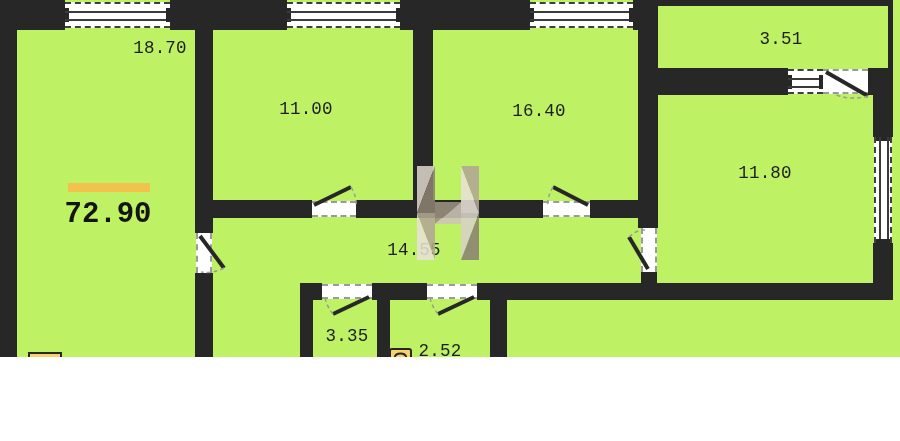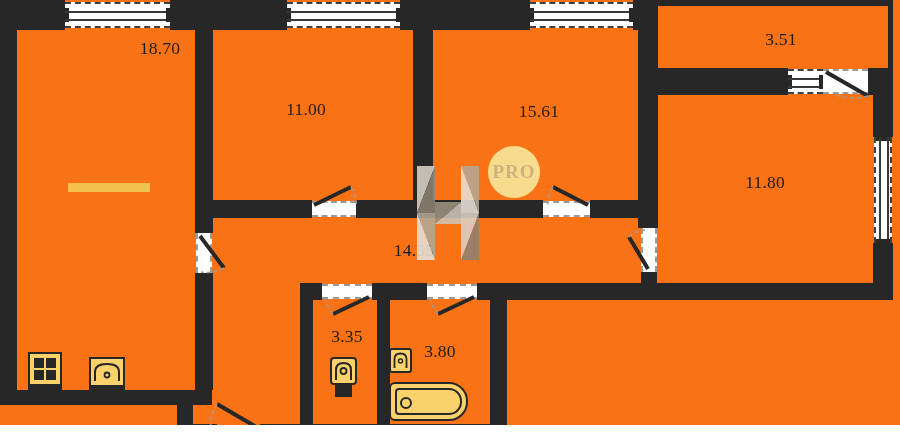--- a/index.html
+++ b/index.html
@@ -1,18 +1,18 @@
 <!DOCTYPE html>
 <html><head>
 <meta charset="utf-8">
 <style>
   html,body{margin:0;padding:0;background:#fff;}
   #plan{
-    position:relative;width:900px;height:425px;background:#f97316;
-    font-family:Liberation Serif, serif;overflow:hidden;
+    position:relative;width:900px;height:357px;background:#bef264;
+    font-family:Liberation Mono, monospace;overflow:hidden;
   }
   .wall{position:absolute;background:#272727;}
   
   .lbl{
     position:absolute;transform:translate(-50%,-50%);
     font-size:17.5px;color:#1d1d1d;white-space:nowrap;letter-spacing:.2px;
   }
   .total-lbl{
     position:absolute;transform:translate(-50%,-50%);
     font-size:29px;font-weight:bold;color:#141414;white-space:nowrap;
@@ -185,38 +185,36 @@
     </svg>
   </div>
 
   <div class="fix" style="left:389px;top:382px;width:79px;height:39px;border-radius:6px 19px 19px 6px;border-width:2.5px">
     <div class="tub-inner"></div>
     <div class="tub-drain"></div>
   </div>
 
   <div class="lbl" style="left:160px;top:48px">18.70</div>
   <div class="lbl" style="left:306px;top:109px">11.00</div>
-  <div class="lbl" style="left:539px;top:111px">15.61</div>
+  <div class="lbl" style="left:539px;top:111px">16.40</div>
   <div class="lbl" style="left:781px;top:39px">3.51</div>
-  <div class="lbl" style="left:765px;top:182px">11.80</div>
+  <div class="lbl" style="left:765px;top:173px">11.80</div>
   <div class="lbl" style="left:414px;top:250px">14.55</div>
   <div class="lbl" style="left:347px;top:336px">3.35</div>
-  <div class="lbl" style="left:440px;top:351px">3.80</div>
+  <div class="lbl" style="left:440px;top:351px">2.52</div>
 
   <div class="total-bar" style="left:68px;top:183px;width:82px;height:9px"></div>
+  <div class="total-lbl" style="left:108px;top:214px">72.90</div>
 
   <svg class="wm" style="left:417px;top:166px" width="62" height="94" viewBox="0 0 62 94">
     <polygon points="0,0 18,0 0,47" fill="#D9D2C7"></polygon>
     <polygon points="18,0 18,47 0,47" fill="#8C8272"></polygon>
     <polygon points="0,47 18,47 18,94" fill="#B3A896"></polygon>
     <polygon points="0,47 18,94 0,94" fill="#E7E1D8"></polygon>
     <polygon points="44,0 62,0 62,47" fill="#B3A896"></polygon>
     <polygon points="44,0 44,47 62,47" fill="#E7E1D8"></polygon>
     <polygon points="44,47 62,47 44,94" fill="#D9D2C7"></polygon>
     <polygon points="62,47 62,94 44,94" fill="#8C8272"></polygon>
     <polygon points="18,36 44,36 18,58" fill="#9C917F"></polygon>
     <polygon points="44,36 44,58 18,58" fill="#CEC5B7"></polygon>
   </svg>
-  <div class="badge" style="left:488px;top:146px">
-    <span>PRO</span>
-  </div>
 
 </div>
 
 </body></html>

